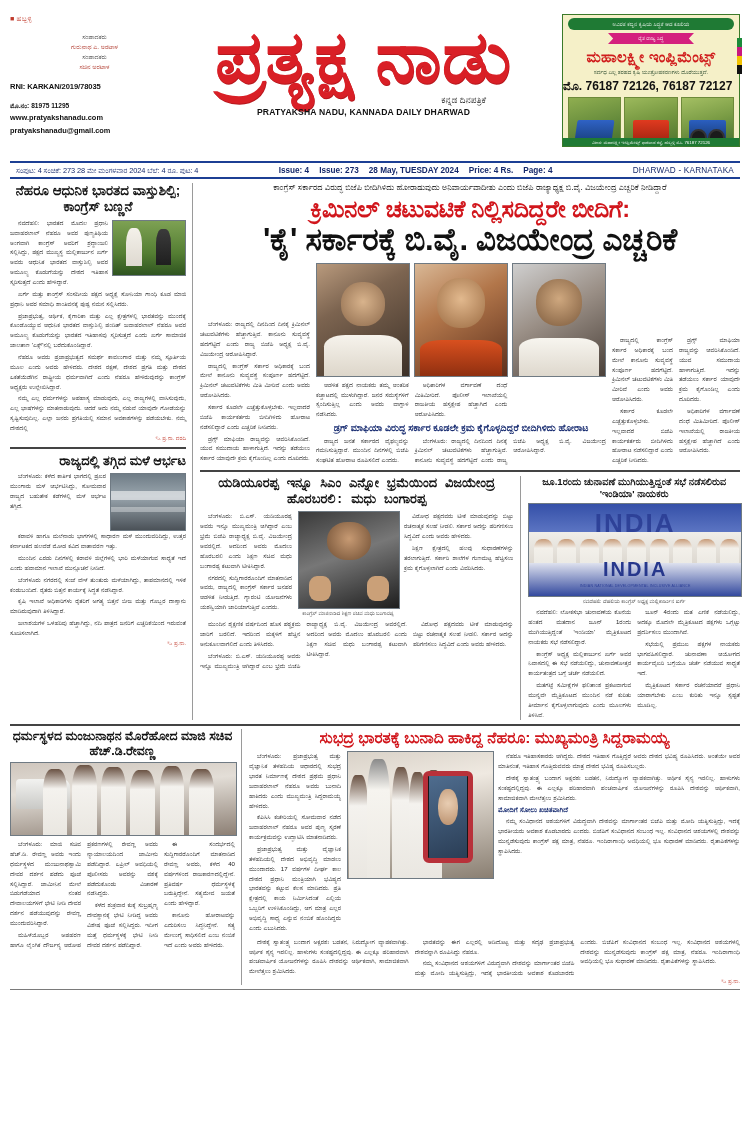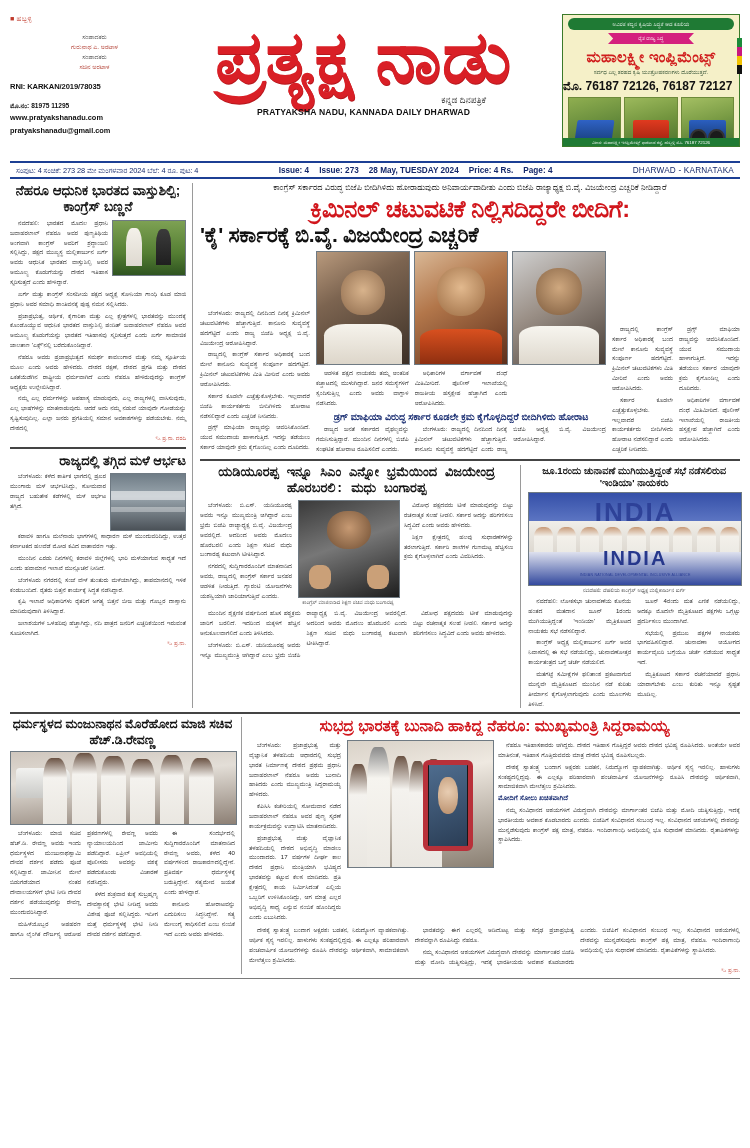--- a/index.html
+++ b/index.html
@@ -230,21 +230,22 @@
     text-align: center;
     line-height: 1.3;
     margin-bottom: 2px;
   }
   .lead1 {
     font-size: 23.5px;
     text-align: center;
     letter-spacing: -.3px;
   }
   .lead2 {
-    font-size: 21px;
+    font-size: 31px;
+    text-align: center;
     letter-spacing: -.3px;
     margin-top: 1px;
   }
 
   
   .lc-head {
     font-size: 13.5px;
     text-align: center;
     line-height: 1.18;
     margin-bottom: 3px;

